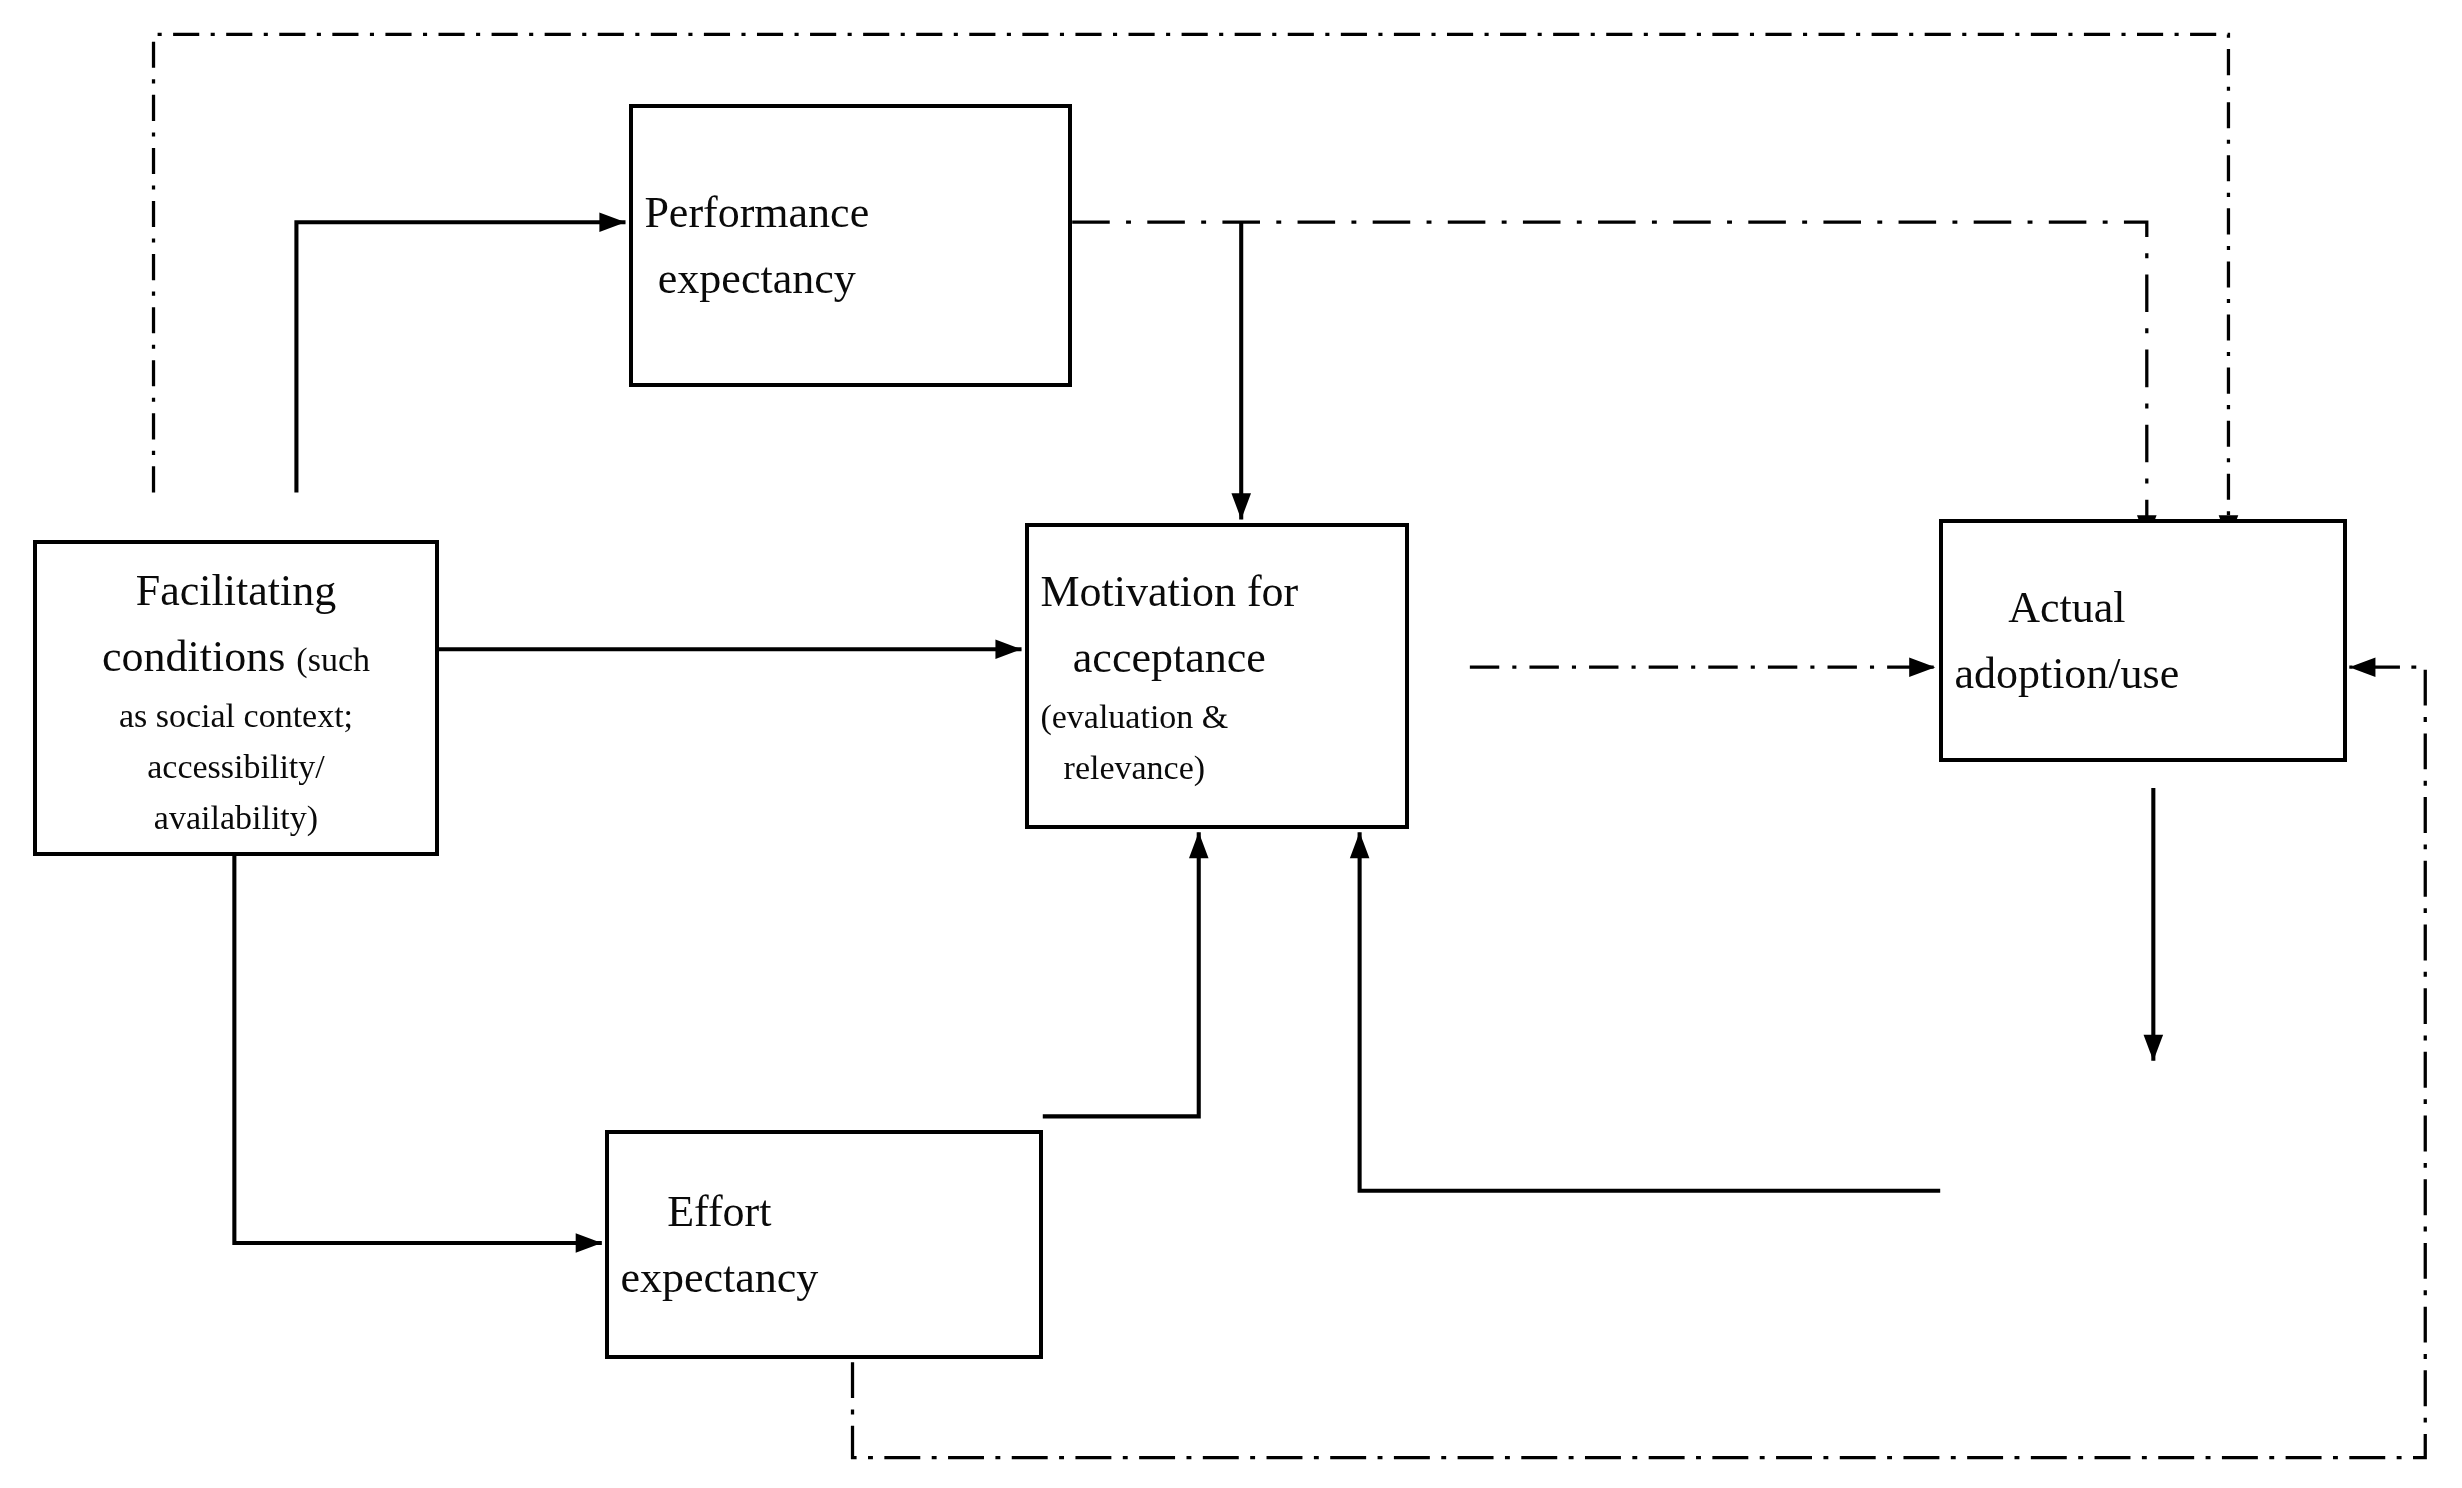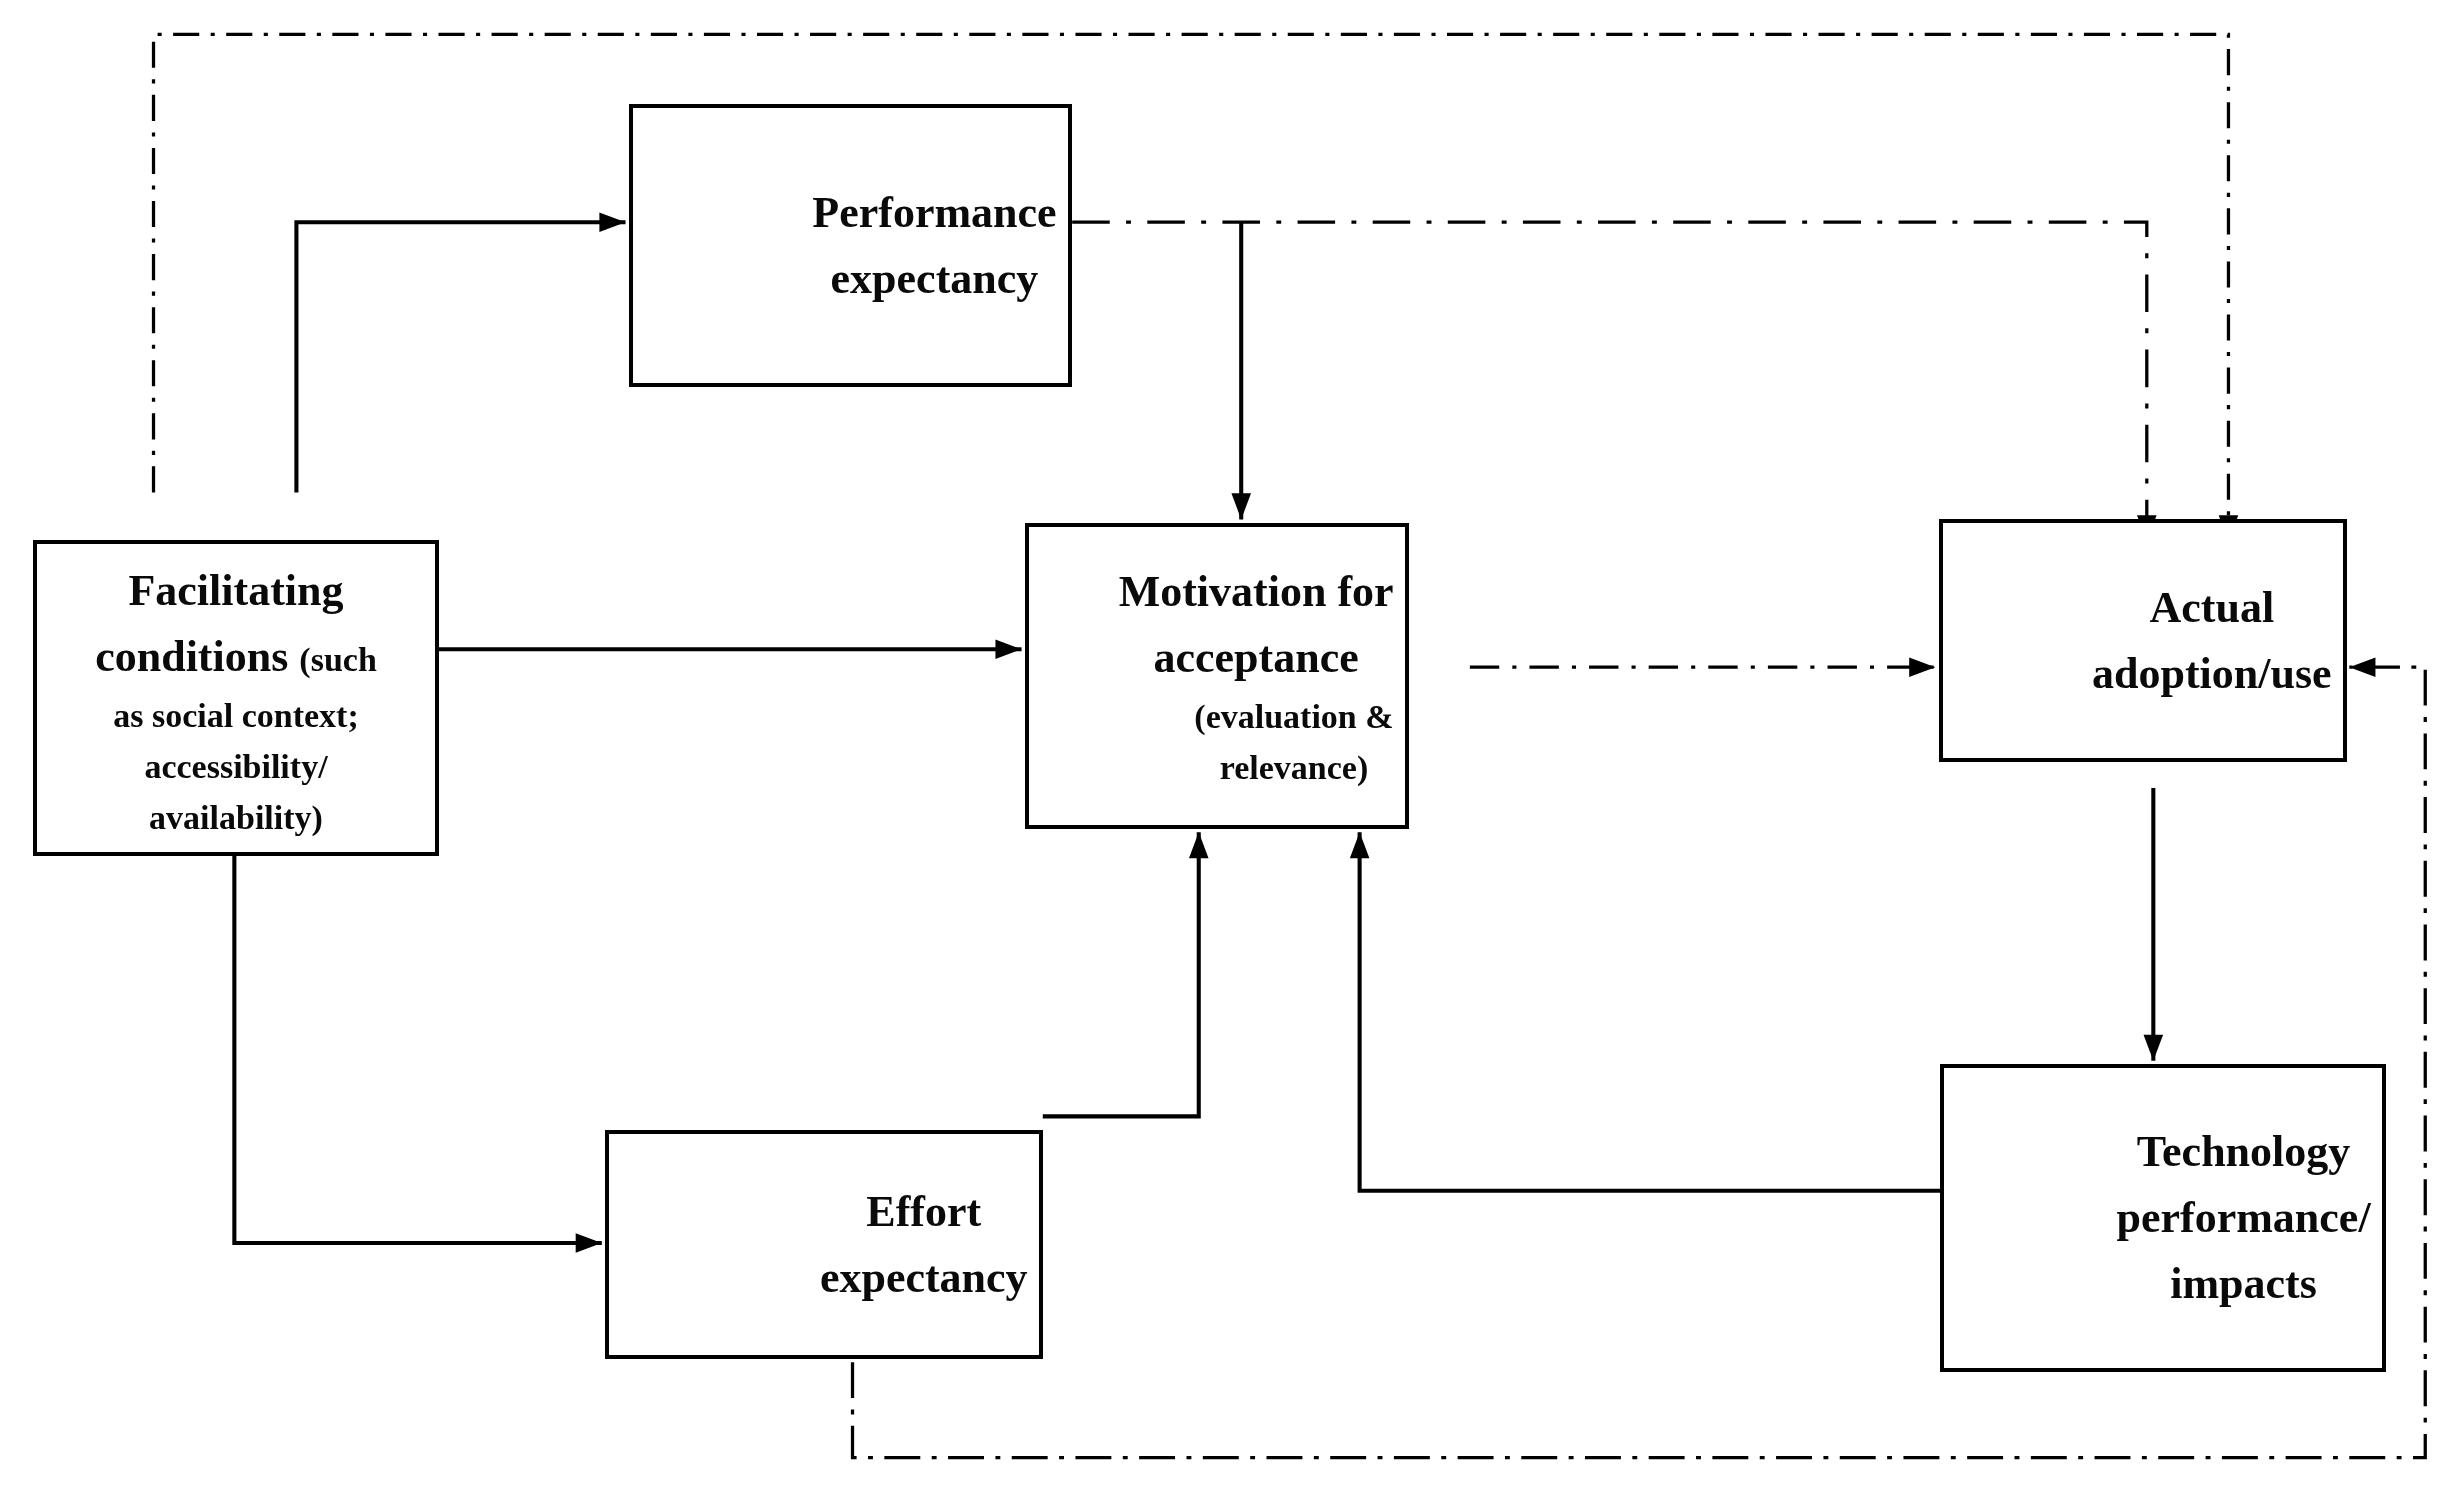--- a/index.html
+++ b/index.html
@@ -15,26 +15,25 @@
   .edge{fill:none;stroke:#000000;}
   .edge.solid{stroke-width:5;}
   .edge.dashdot{stroke-width:4;}
   .node{
     position:absolute;
     box-sizing:border-box;
     border:4.1px solid #000000;
     background:#ffffff;
     display:flex;
     flex-direction:column;
-    align-items:flex-end;
+    align-items:flex-start;
     justify-content:center;
     text-align:center;
     line-height:1.5;
     padding:3.3px 11.4px;
-    font-weight:bold;
   }
   .node .label{font-size:44px;white-space:pre-line;}
   .node .sublabel{font-size:34px;white-space:pre-line;}
   .node.stack .label,.node.stack .sublabel{display:block;}
   .node.inlineflow{display:block;padding-top:14px;margin-top:48px;}
   .node.inlineflow .label,.node.inlineflow .sublabel{display:inline;}
   
   #node-performance{left:629px;top:104px;width:443px;height:283px;}
   #node-facilitating{left:33px;top:492px;width:406px;height:316px;}
   #node-motivation{left:1025px;top:523px;width:384px;height:306px;}
@@ -90,20 +89,15 @@
   <div class="node stack" id="node-actual">
     <span class="label">Actual
 adoption/use</span>
   </div>
 
   <div class="node stack" id="node-effort">
     <span class="label">Effort
 expectancy</span>
   </div>
 
-  <div class="node stack" id="node-tech">
-    <span class="label">Technology
-performance/
-impacts</span>
-  </div>
 
 </div>
 
 
 </body></html>

